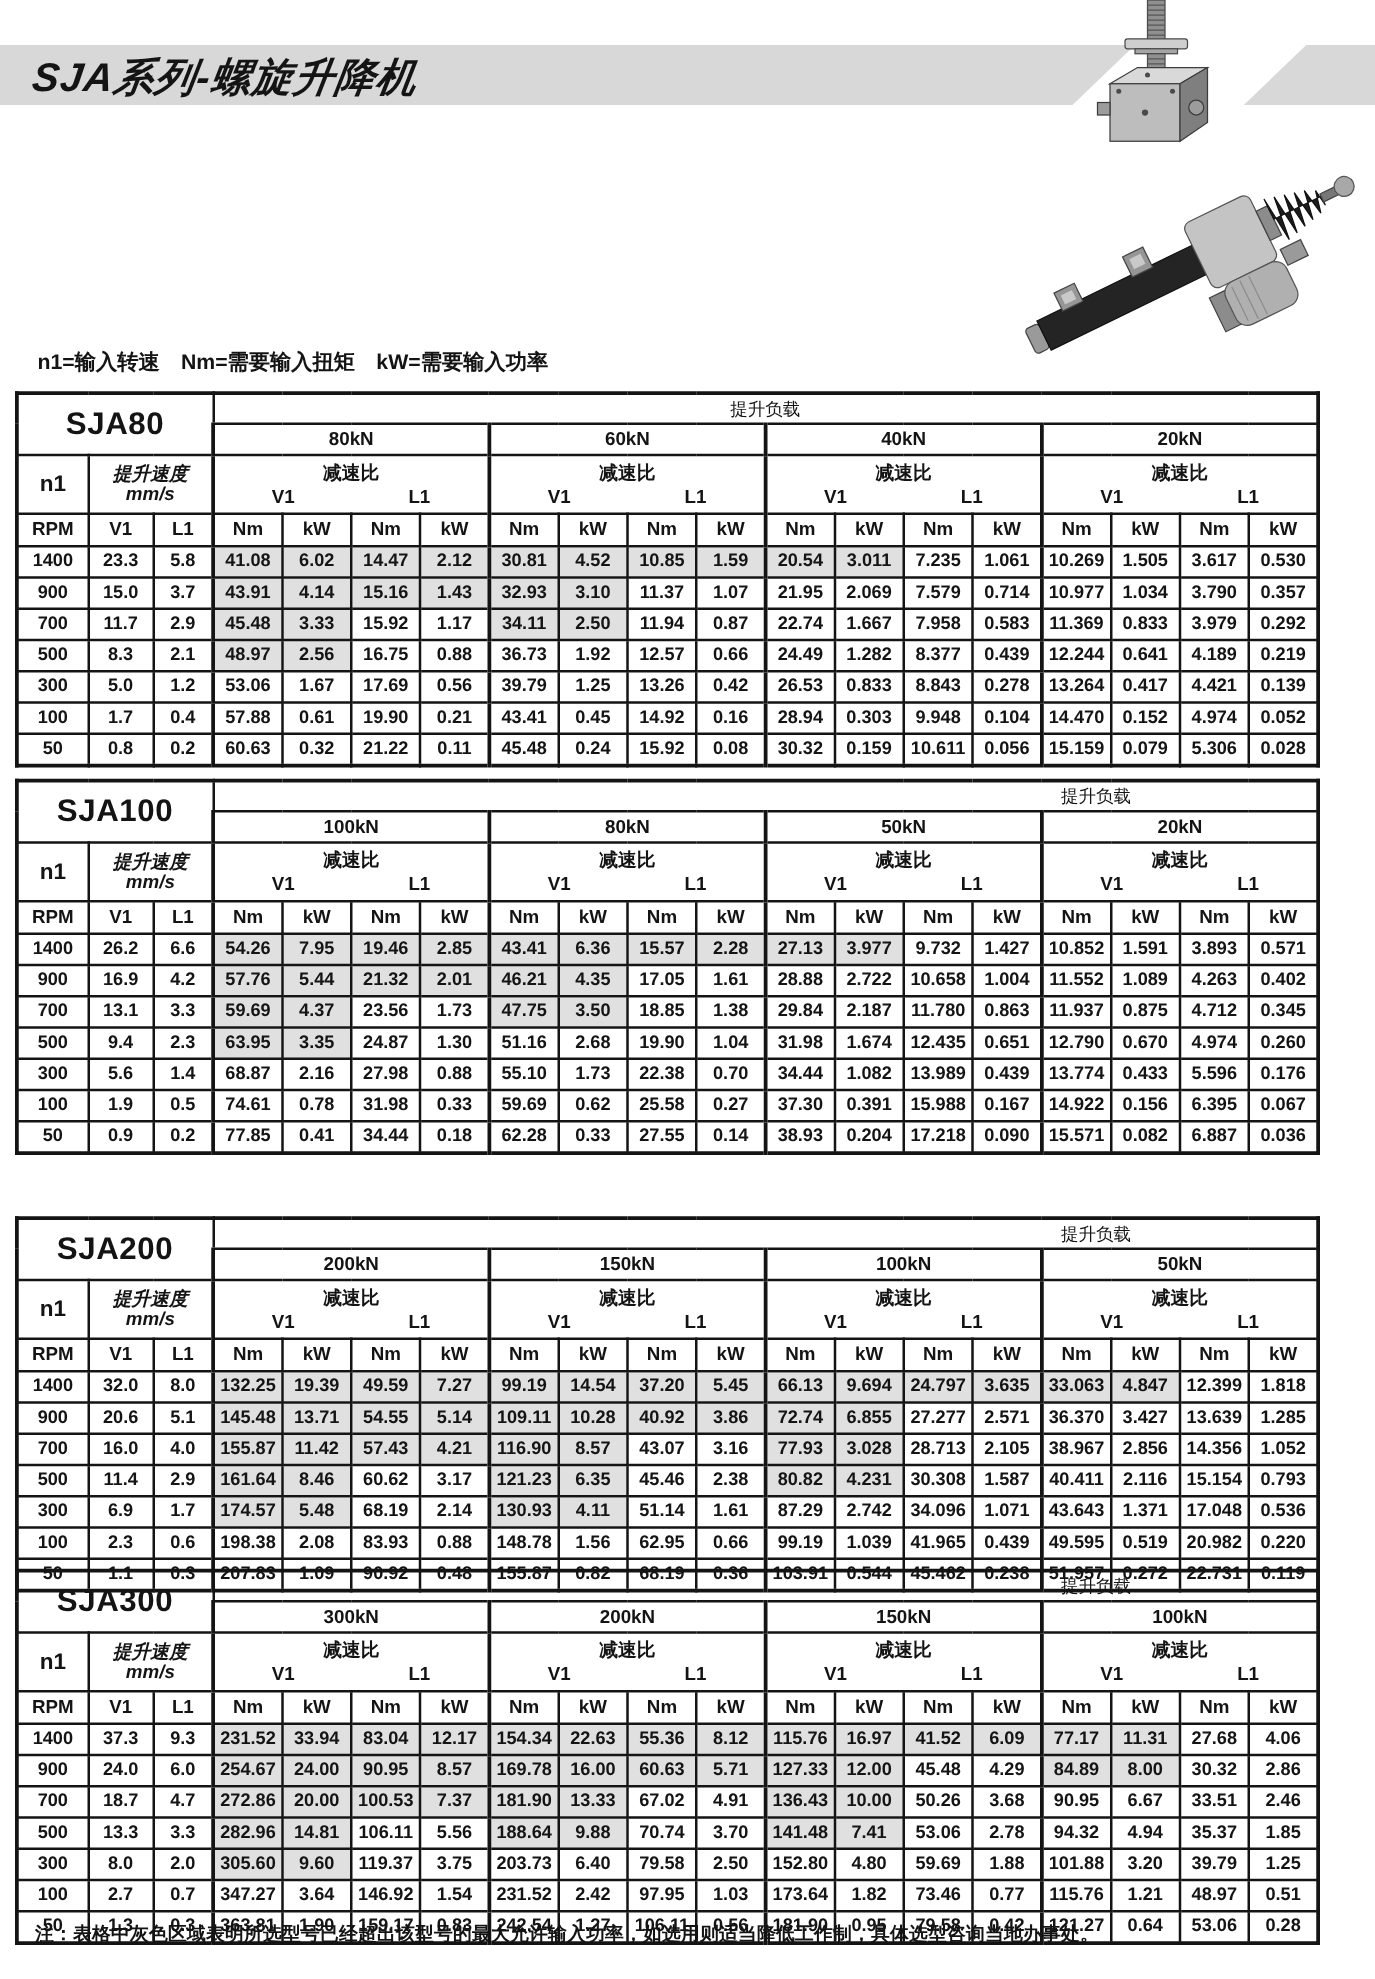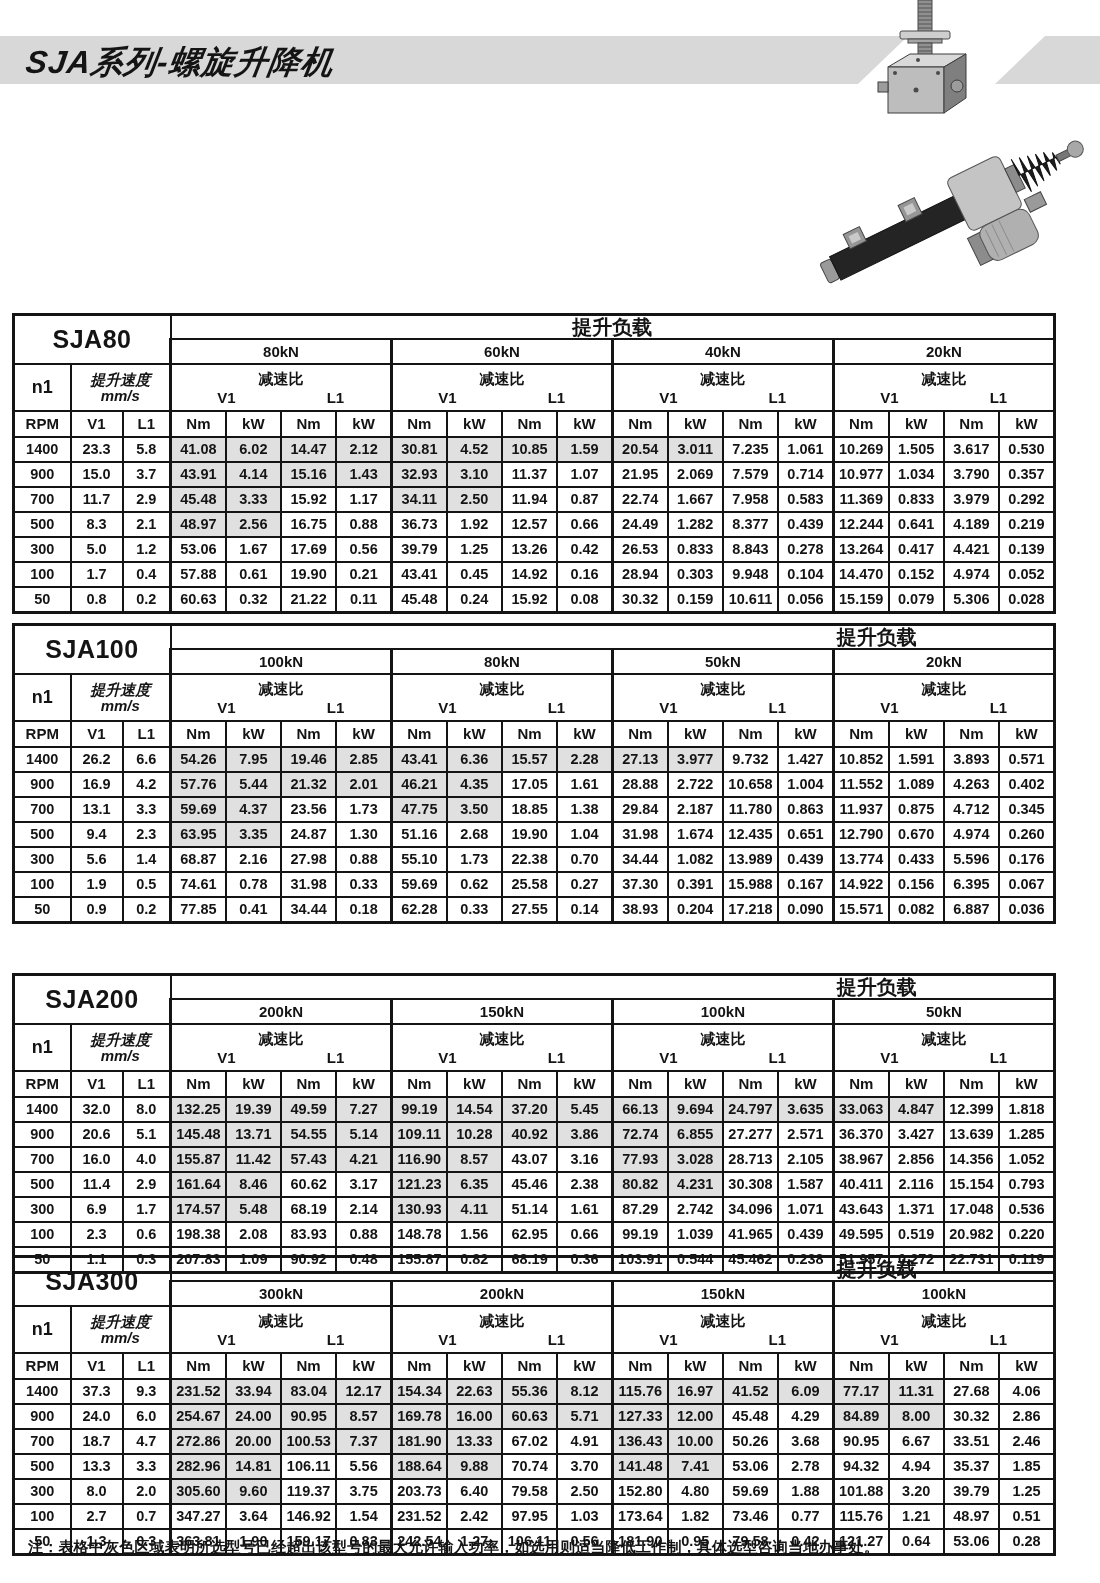--- a/index.html
+++ b/index.html
@@ -33,21 +33,21 @@
      font-size:14.5px;font-weight:700;line-height:1.05;overflow:hidden;white-space:nowrap;}
   td.gray{background:var(--graycell);}
   .row-top td{height:22px;font-size:15px;}
   .row-loads td{height:23px;font-size:15px;border-left-width:3px;}
   .row-ratio td{height:45px;}
   .row-cols td{height:24px;font-size:15px;}
   tr.data td{height:23px;}
   .row-cols td:nth-child(4n), tr.data td:nth-child(4n){border-left-width:3px;}
   td.model{font-size:25px;font-weight:700;letter-spacing:.5px;}
   td.loadhdr{position:relative;}
-  .load-label{position:absolute;top:50%;transform:translate(-50%,-50%);font-size:20px;font-weight:700;}
+  .load-label{position:absolute;top:50%;transform:translate(-50%,-50%);font-size:14px;font-weight:400;}
   .t0 .load-label{left:50%;}
   .t1 .load-label,.t2 .load-label,.t3 .load-label{left:80%;}
   td.n1cell{font-size:18px;}
   td.speed div{font-size:15px;font-style:italic;}
   td.ratio{border-left-width:3px;}
   .ratio-top{font-size:15px;padding-top:2px;}
   .vl{display:flex;margin-top:3px;}
   .vl span{flex:1;text-align:center;font-size:15px;font-weight:700;}
 </style>
 </head>
@@ -92,20 +92,21 @@
       <polygon points="220,74 224,112 228,76 232,110 236,78 240,108 244,80 248,106 252,82 256,104 260,86 262,100 262,92 220,92" fill="#1c1c1c" stroke="#111"></polygon>
       <rect x="262" y="90" width="14" height="7" fill="#777"></rect>
       <circle cx="282" cy="93" r="8" fill="#a8a8a8" stroke="#555"></circle>
       <rect x="214" y="116" width="18" height="14" fill="#9a9a9a"></rect>
       <rect x="146" y="126" width="14" height="30" fill="#8c8c8c"></rect>
       <rect x="158" y="122" width="54" height="38" rx="10" fill="#b0b0b0" stroke="#555"></rect>
       <path d="M166 126v30M174 124v34M182 124v34" stroke="#8c8c8c"></path>
     </g>
   </svg>
 
+  <div class="legend">n1=输入转速　Nm=需要输入扭矩　kW=需要输入功率</div>
 
   <div>
   <div class="spec-table t0">
     <table>
       <colgroup>
         <col class="c-rpm">
             <col class="c-v1">
             <col class="c-l1">
         <col>
             <col>

